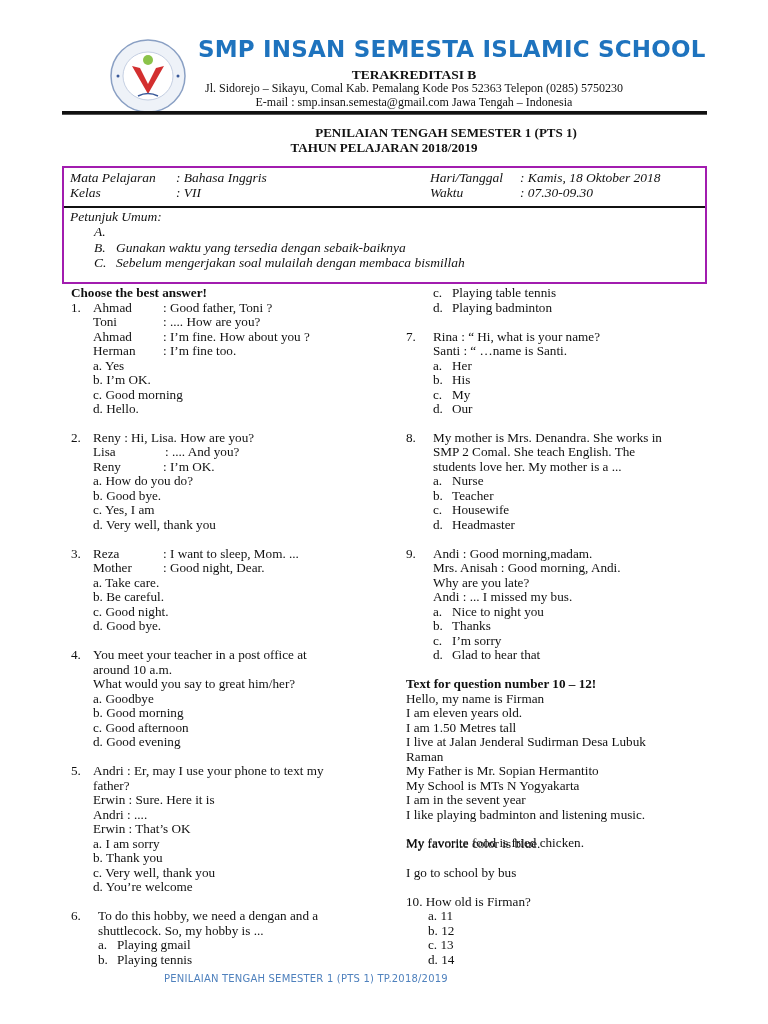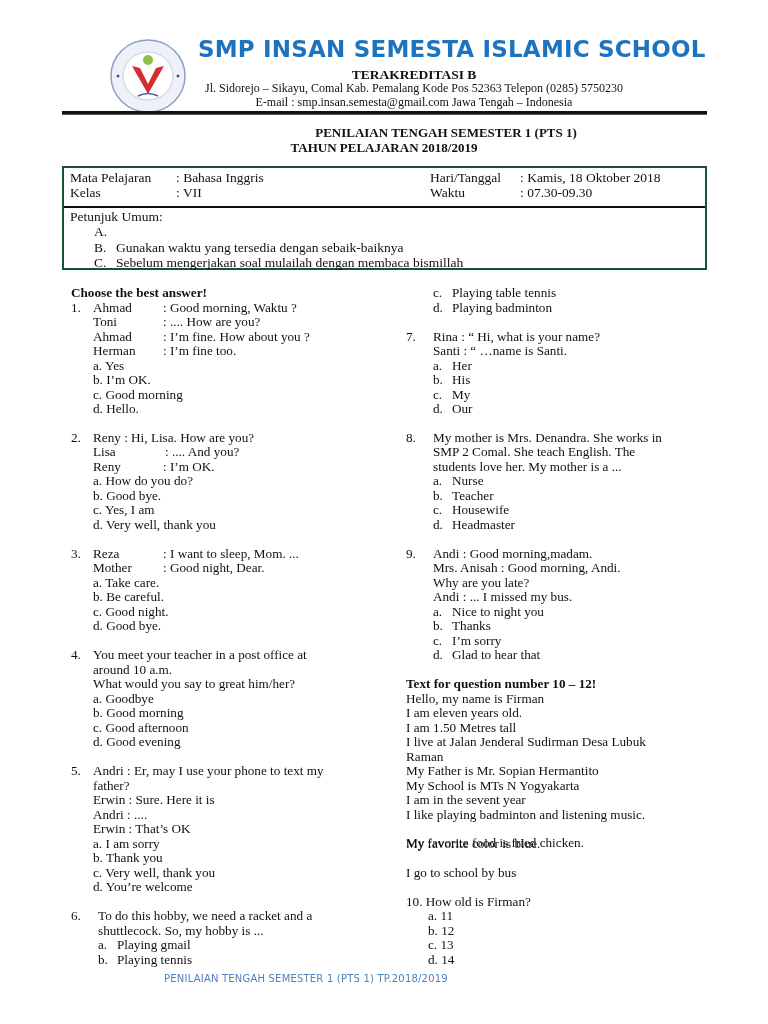--- a/index.html
+++ b/index.html
@@ -8,21 +8,21 @@
     .abs { position: absolute; }
     .logo { left: 108px; top: 36px; width: 80px; height: 80px; }
     .school-name { left: 198px; top: 36px; font-family: "DejaVu Sans", "Liberation Sans", sans-serif;
                    font-weight: bold; font-size: 23px; color: #1e73be; letter-spacing: 0.2px; white-space: nowrap; }
     .accr { left: 0; width: 768px; top: 67px; text-align: center; font-weight: bold; font-size: 13.5px; padding-left: 60px; box-sizing: border-box; }
     .addr { left: 0; width: 768px; top: 81px; text-align: center; font-size: 12px; padding-left: 60px; box-sizing: border-box; white-space: nowrap; }
     .email { left: 0; width: 768px; top: 95px; text-align: center; font-size: 12px; padding-left: 60px; box-sizing: border-box; white-space: nowrap; }
     .hr { left: 62px; top: 111px; width: 645px; height: 3px; background: #111; border-bottom: 1px solid #555; }
     .title1 { left: 18px; width: 768px; top: 125px; text-align: center; font-weight: bold; font-size: 13px; margin-left: 44px; }
     .title2 { left: 0; width: 768px; top: 140px; text-align: center; font-weight: bold; font-size: 13px; }
-    .infobox { left: 62px; top: 166px; width: 645px; height: 104px; border: 2px solid #14532d; box-sizing: border-box; }
+    .infobox { left: 62px; top: 166px; width: 645px; height: 118px; border: 2px solid #a21caf; box-sizing: border-box; font-style: italic; }
     .infobox .row1 { position: absolute; left: 0; top: 0; width: 100%; height: 40px; border-bottom: 2px solid #111; box-sizing: border-box; }
     .inf { position: absolute; font-size: 13.5px; white-space: nowrap; }
     .pet { position: absolute; font-size: 13.5px; white-space: nowrap; }
     .line { position: absolute; font-size: 13.2px; line-height: 14.5px; white-space: nowrap; }
     .bold { font-weight: bold; }
     .footer { left: 0; width: 612px; top: 973px; text-align: center; font-family: "DejaVu Sans", "Liberation Sans", sans-serif;
               font-size: 10px; color: #4f81bd; letter-spacing: 0.2px; }
   </style>
 </head>
 <body>
@@ -65,21 +65,21 @@
   <span class="pet" style="left:30px;top:87px">C.</span>
   <span class="pet" style="left:52px;top:87px">Sebelum mengerjakan soal mulailah dengan membaca bismillah</span>
 </div>
 
 <div>
   <span class="line bold" style="left:71px;top:286px">Choose the best answer!</span>
 
   <div>
     <span class="line" style="left:71px;top:301px">1.</span>
     <span class="line" style="left:93px;top:301px">Ahmad</span>
-    <span class="line" style="left:163px;top:301px">: Good morning, Waktu ?</span>
+    <span class="line" style="left:163px;top:301px">: Good father, Toni ?</span>
     <span class="line" style="left:93px;top:315px">Toni</span>
     <span class="line" style="left:163px;top:315px">: .... How are you?</span>
     <span class="line" style="left:93px;top:330px">Ahmad</span>
     <span class="line" style="left:163px;top:330px">: I’m fine. How about you ?</span>
     <span class="line" style="left:93px;top:344px">Herman</span>
     <span class="line" style="left:163px;top:344px">: I’m fine too.</span>
     <span class="line" style="left:93px;top:359px">a. Yes</span>
     <span class="line" style="left:93px;top:373px">b. I’m OK.</span>
     <span class="line" style="left:93px;top:388px">c. Good morning</span>
     <span class="line" style="left:93px;top:402px">d. Hello.</span>
@@ -129,21 +129,21 @@
     <span class="line" style="left:93px;top:808px">Andri : ....</span>
     <span class="line" style="left:93px;top:822px">Erwin : That’s OK</span>
     <span class="line" style="left:93px;top:837px">a. I am sorry</span>
     <span class="line" style="left:93px;top:851px">b. Thank you</span>
     <span class="line" style="left:93px;top:866px">c. Very well, thank you</span>
     <span class="line" style="left:93px;top:880px">d. You’re welcome</span>
   </div>
 
   <div>
     <span class="line" style="left:71px;top:909px">6.</span>
-    <span class="line" style="left:98px;top:909px">To do this hobby, we need a racket and a</span>
+    <span class="line" style="left:98px;top:909px">To do this hobby, we need a dengan and a</span>
     <span class="line" style="left:98px;top:924px">shuttlecock. So, my hobby is ...</span>
     <span class="line" style="left:98px;top:938px">a.</span>
     <span class="line" style="left:117px;top:938px">Playing gmail</span>
     <span class="line" style="left:98px;top:953px">b.</span>
     <span class="line" style="left:117px;top:953px">Playing tennis</span>
   </div>
 </div>
 
 <div>
 

